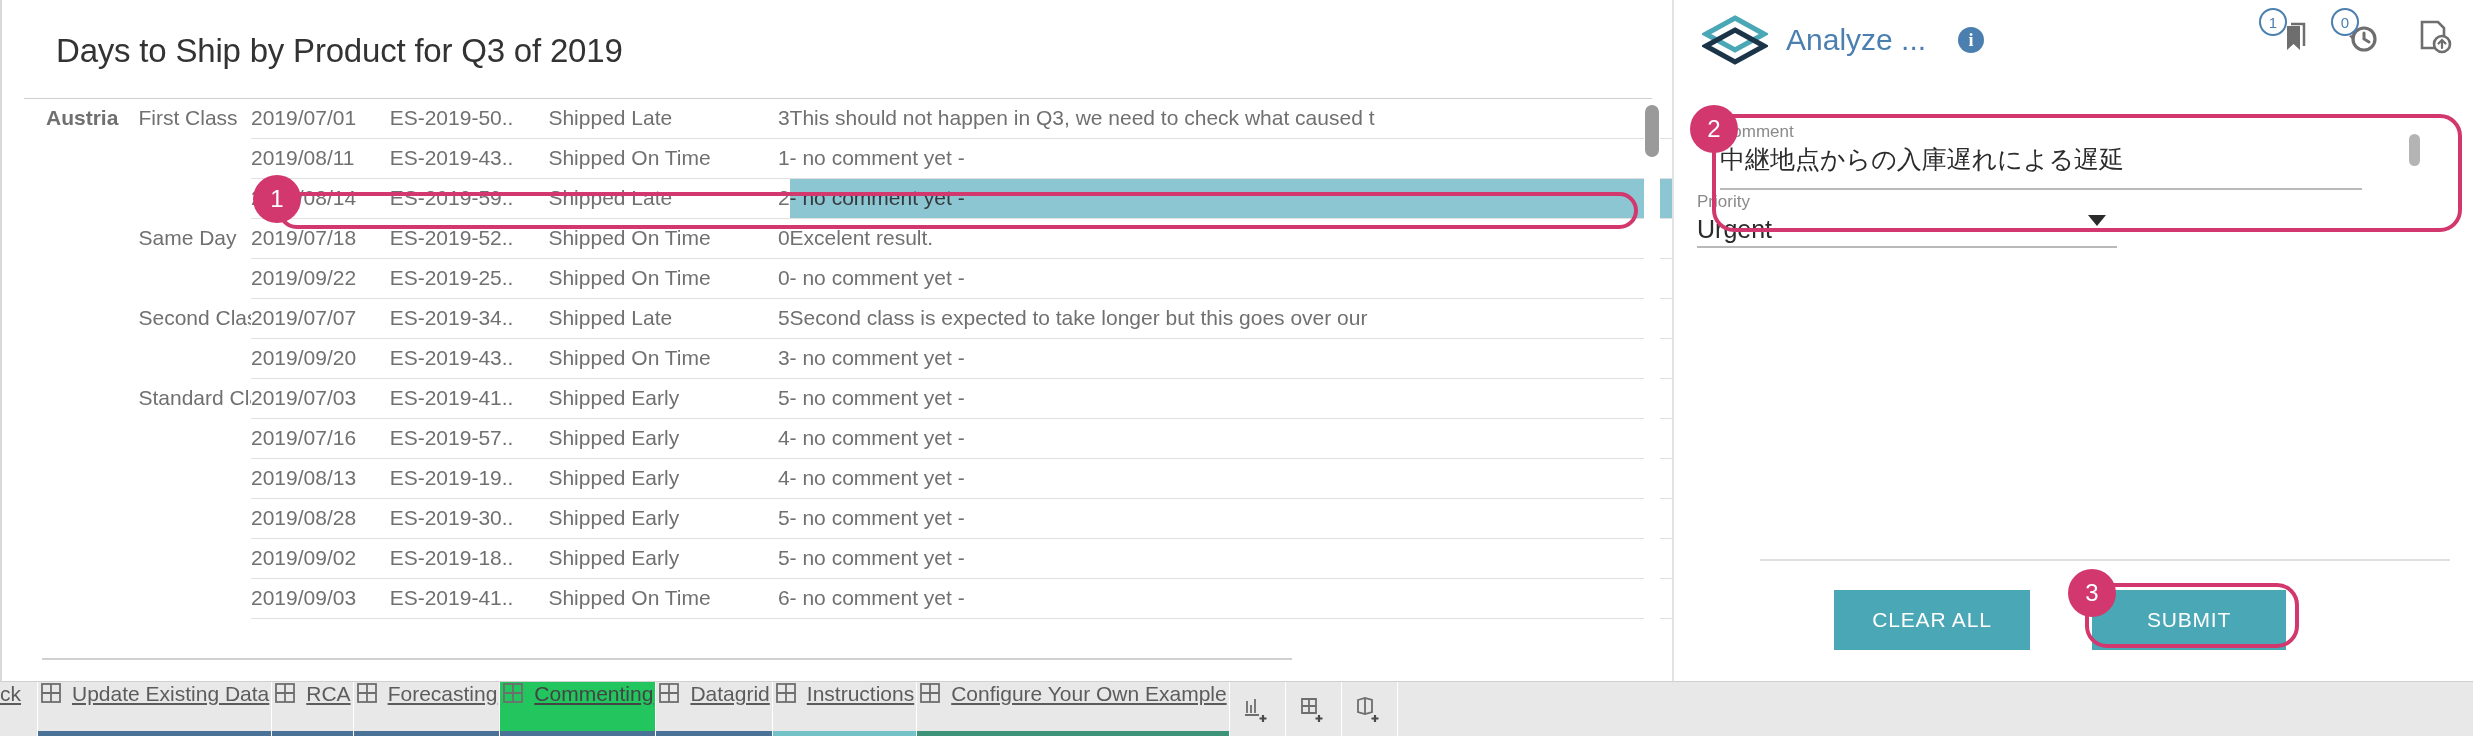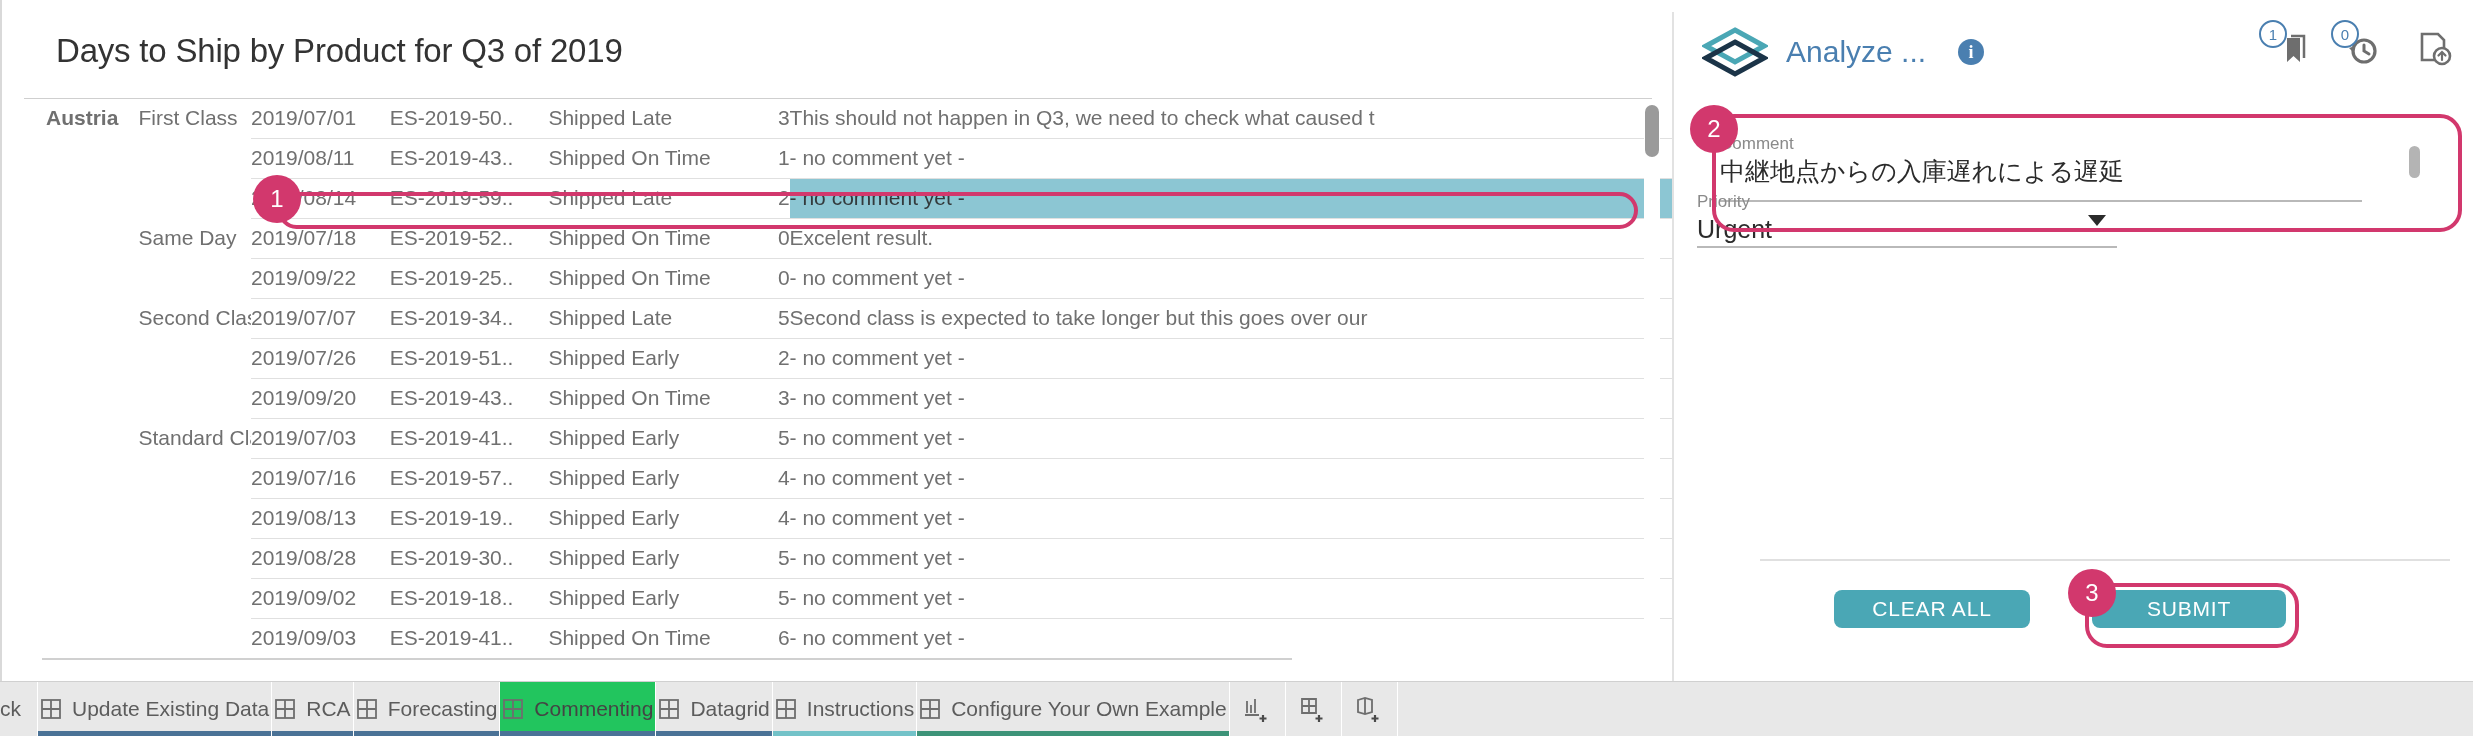--- a/index.html
+++ b/index.html
@@ -102,21 +102,21 @@
   #bottom-rule {
     position: absolute;
     left: 40px; top: 658px;
     width: 1250px; height: 2px;
     background: #d0d0d0;
   }
 
   
   #right-pane {
     position: absolute;
-    left: 1672px; top: 12px;
+    left: 1672px; top: 0;
     width: 801px; height: 681px;
     background: #ffffff;
     border-left: 2px solid #e2e2e2;
   }
   #brand-row {
     position: absolute;
     left: 28px; top: 10px;
     height: 60px;
     display: flex;
     align-items: center;
@@ -215,27 +215,27 @@
     border-top: 11px solid #2b2b2b;
   }
   #panel-divider {
     position: absolute;
     left: 1760px; top: 559px;
     width: 690px; height: 2px;
     background: #e0e0e0;
   }
   .tbtn {
     position: absolute;
-    height: 38px;
+    height: 60px;
     background: #4aa7b5;
     color: #ffffff;
     font-size: 21px;
     letter-spacing: 0.8px;
     border: none;
-    border-radius: 8px;
+    border-radius: 0;
     display: flex; align-items: center; justify-content: center;
     cursor: pointer;
   }
   #clear-all-button { left: 1834px; top: 590px; width: 196px; }
   #submit-button    { left: 2092px; top: 590px; width: 194px; }
 
   
   .anno-badge {
     position: absolute;
     width: 48px; height: 48px;
@@ -266,29 +266,29 @@
     left: 0; bottom: 0;
     width: 2473px; height: 55px;
     background: #e8e8e8;
     display: flex;
     align-items: stretch;
     border-top: 1px solid #d0d0d0;
   }
   .tab {
     position: relative;
     display: flex;
-    align-items: center;
     gap: 10px;
     padding: 0 2px;
     font-size: 21px;
     color: #5c5c5c;
     background: #e8e8e8;
     border-right: 1px solid #ffffff;
     white-space: nowrap;
     cursor: pointer;
+    text-decoration: underline;
   }
   .tab.partial { padding-left: 0; padding-right: 16px; overflow: hidden; }
   .tab.active { background: #22c55e; color: #444444; }
   .tab-underline {
     position: absolute;
     left: 0; bottom: 0;
     width: 100%; height: 5px;
   }
   .grid-glyph { width: 22px; height: 22px; flex: none; }
   .addbtn {
@@ -357,29 +357,20 @@
               <td class="c-comment">- no comment yet -</td>
             </tr>
             <tr>
               <td class="c-country"></td>
               <td class="c-ship">Second Class</td>
               <td class="c-date">2019/07/07</td>
               <td class="c-order">ES-2019-34..</td>
               <td class="c-status">Shipped Late</td>
               <td class="c-days">5</td>
               <td class="c-comment">Second class is expected to take longer but this goes over our</td>
-            </tr>
-            <tr>
-              <td class="c-country"></td>
-              <td class="c-ship"></td>
-              <td class="c-date">2019/07/26</td>
-              <td class="c-order">ES-2019-51..</td>
-              <td class="c-status">Shipped Early</td>
-              <td class="c-days">2</td>
-              <td class="c-comment">- no comment yet -</td>
             </tr>
             <tr>
               <td class="c-country"></td>
               <td class="c-ship"></td>
               <td class="c-date">2019/09/20</td>
               <td class="c-order">ES-2019-43..</td>
               <td class="c-status">Shipped On Time</td>
               <td class="c-days">3</td>
               <td class="c-comment">- no comment yet -</td>
             </tr>

